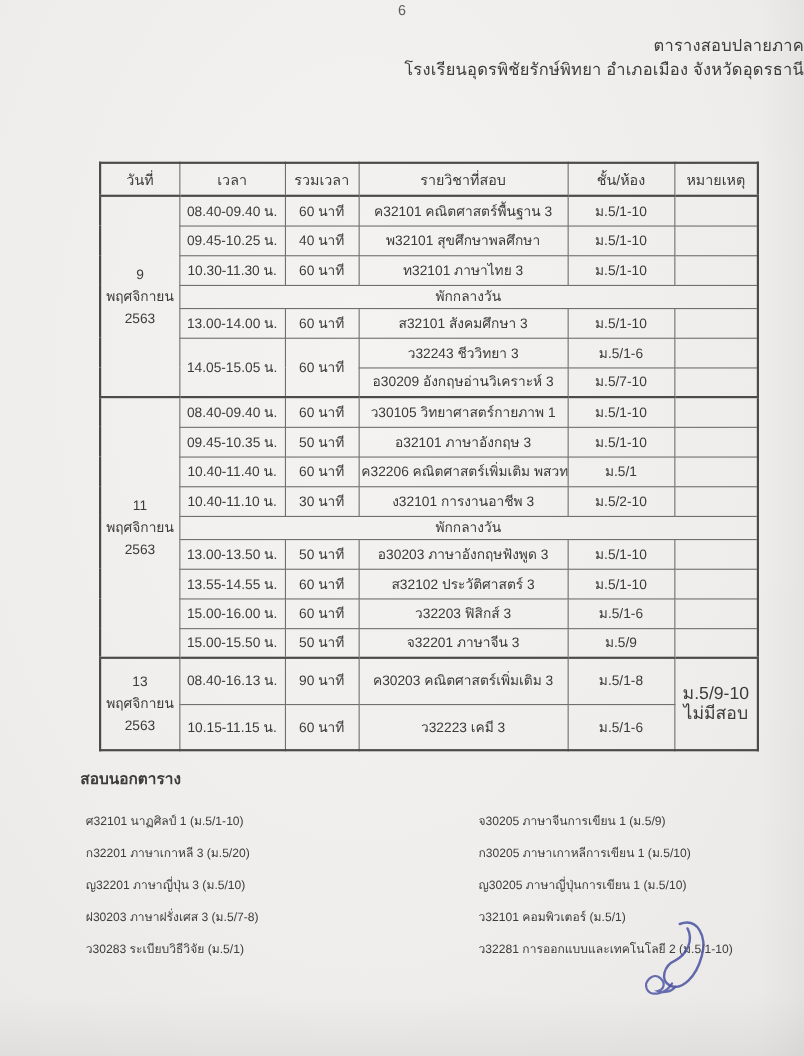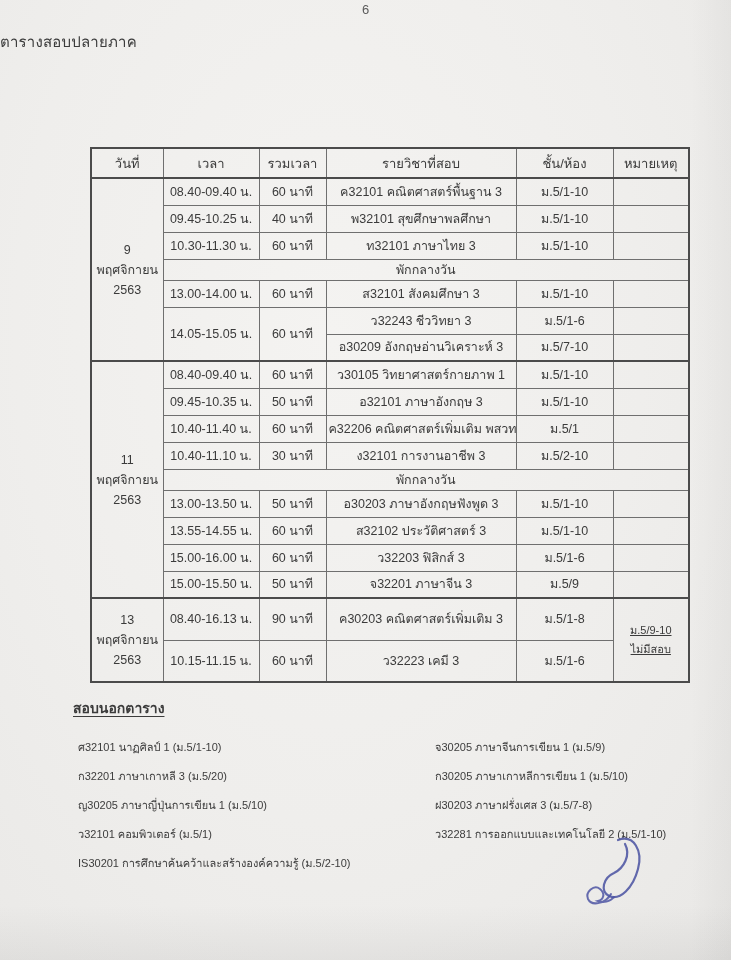--- a/index.html
+++ b/index.html
@@ -23,21 +23,21 @@
     content:"";position:absolute;top:0;right:0;bottom:0;width:40px;
     background:linear-gradient(to right, rgba(90,90,90,0) 0%, rgba(90,90,90,.05) 100%);
     pointer-events:none;
   }
   .page-number{
     position:absolute;top:2px;left:0;right:0;
     text-align:center;font-size:13px;color:#5b5b5b;
   }
   .doc-title{
     position:absolute;top:31px;left:0;width:731px;
-    text-align:left;font-size:15px;line-height:22px;color:#3c3c3c;
+    text-align:right;font-size:15px;line-height:22px;color:#3c3c3c;
     letter-spacing:.2px;
   }
   table.exam{
     position:absolute;left:90px;top:147px;width:598px;
     border-collapse:collapse;table-layout:fixed;
     font-size:12.5px;color:#3b3b3b;
     border:2px solid #4b4b4b;
   }
   table.exam th, table.exam td{
     border:1px solid #6f6f6f;
@@ -47,46 +47,47 @@
   }
   table.exam thead tr{height:30px;}
   table.exam thead th{border-bottom:2px solid #4b4b4b;font-size:13px;margin-top:12px;}
   table.exam tbody tr{height:27px;}
   table.exam tr.break-row{height:18px;}
   table.exam tr.tall{height:42px;}
   td.subj{text-align:left;padding-left:8px;margin-left:44px;}
   td.date-cell{line-height:20px;}
   td.date-cell span{display:block;}
   tr.sec-start td{border-top:2px solid #4b4b4b;}
-  td.note-lines{line-height:19px;font-size:11px;text-decoration:underline;}
+  td.note-lines{line-height:19px;font-size:16px;}
   td.note-lines span{display:block;}
   .outside-heading{
     position:absolute;left:73px;top:697px;
     font-size:14px;font-weight:bold;color:#3b3b3b;
-    text-decoration:underline;text-underline-offset:3px;
+    text-underline-offset:3px;
   }
   .outside-list{
     position:absolute;left:78px;top:733px;width:650px;
     display:grid;grid-template-columns:357px auto;
     font-size:11px;color:#3c3c3c;
   }
   .outside-list .item{height:29px;line-height:29px;white-space:nowrap;}
   .signature{
     position:absolute;left:572px;top:833px;width:88px;height:82px;
   }
 </style>
 </head>
 <body>
 
 <div class="page">
 
   <div class="page-number">6</div>
 
   <div class="doc-title">
     <div>ตารางสอบปลายภาค</div>
+    <div>โรงเรียนอุดรพิชัยรักษ์พิทยา  อำเภอเมือง  จังหวัดอุดรธานี</div>
   </div>
 
   <table class="exam">
     <colgroup>
       <col style="width:72px">
         <col style="width:96px">
         <col style="width:67px">
       <col style="width:190px">
         <col style="width:97px">
         <col style="width:76px">
@@ -241,25 +242,26 @@
     </tbody>
   </table>
 
   <div class="outside-heading">สอบนอกตาราง</div>
 
   <div class="outside-list">
     <div class="item">ศ32101 นาฏศิลป์ 1 (ม.5/1-10)</div>
     <div class="item">จ30205 ภาษาจีนการเขียน 1 (ม.5/9)</div>
     <div class="item">ก32201 ภาษาเกาหลี 3 (ม.5/20)</div>
     <div class="item">ก30205 ภาษาเกาหลีการเขียน 1 (ม.5/10)</div>
+    <div class="item">ญ32201 ภาษาญี่ปุ่น 3 (ม.5/10)</div>
     <div class="item">ญ30205 ภาษาญี่ปุ่นการเขียน 1 (ม.5/10)</div>
     <div class="item">ฝ30203 ภาษาฝรั่งเศส 3 (ม.5/7-8)</div>
     <div class="item">ว32101 คอมพิวเตอร์ (ม.5/1)</div>
+    <div class="item">ว30283 ระเบียบวิธีวิจัย (ม.5/1)</div>
     <div class="item">ว32281 การออกแบบและเทคโนโลยี 2 (ม.5/1-10)</div>
-    <div class="item">IS30201 การศึกษาค้นคว้าและสร้างองค์ความรู้ (ม.5/2-10)</div>
     <div class="item"></div>
   </div>
 
   <svg class="signature" viewBox="0 0 88 82" fill="none" xmlns="http://www.w3.org/2000/svg">
     <path d="M46 7 C62 1 71 18 66 36 C61 55 48 68 37 63 C28 58 31 45 42 40 C52 35 59 22 53 11" stroke="#4d55a3" stroke-width="2.2" stroke-linecap="round" opacity="0.88"></path>
     <path d="M39 61 C34 70 20 74 16 66 C13 59 22 51 28 56 C34 61 31 67 26 68 C31 70 38 69 42 64" stroke="#4d55a3" stroke-width="2" stroke-linecap="round" opacity="0.85"></path>
   </svg>
 
 </div>
 

